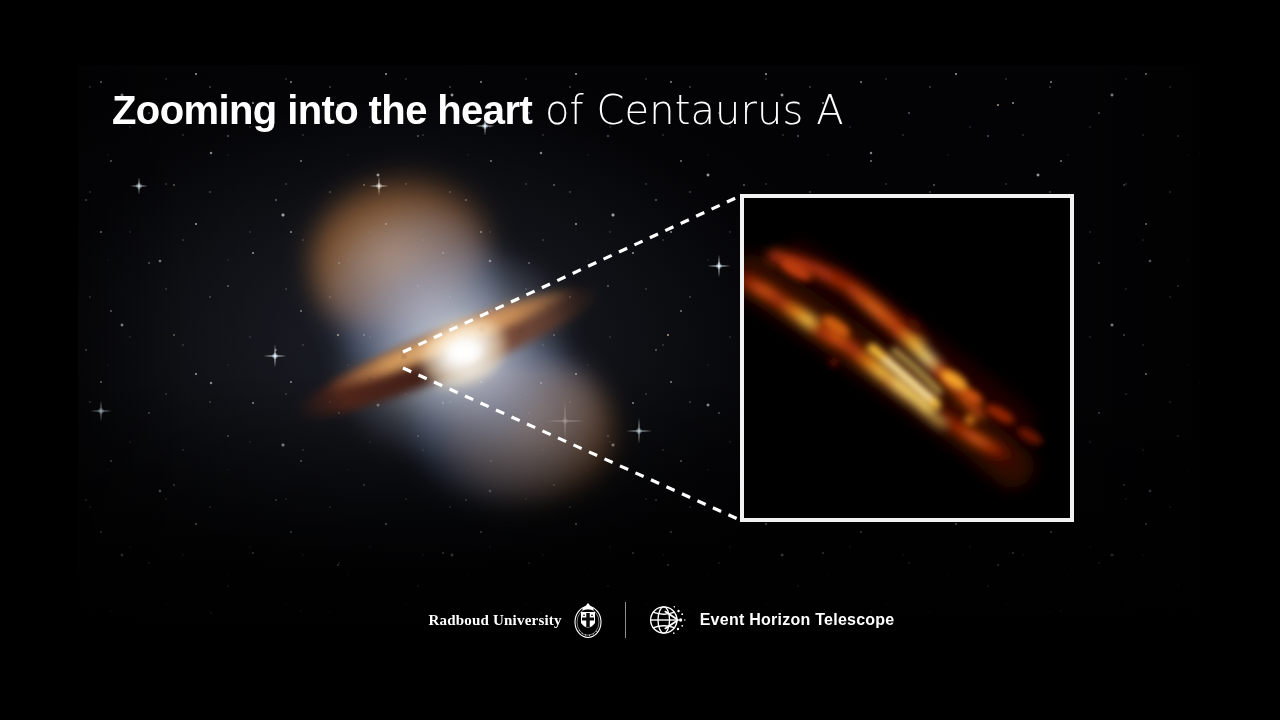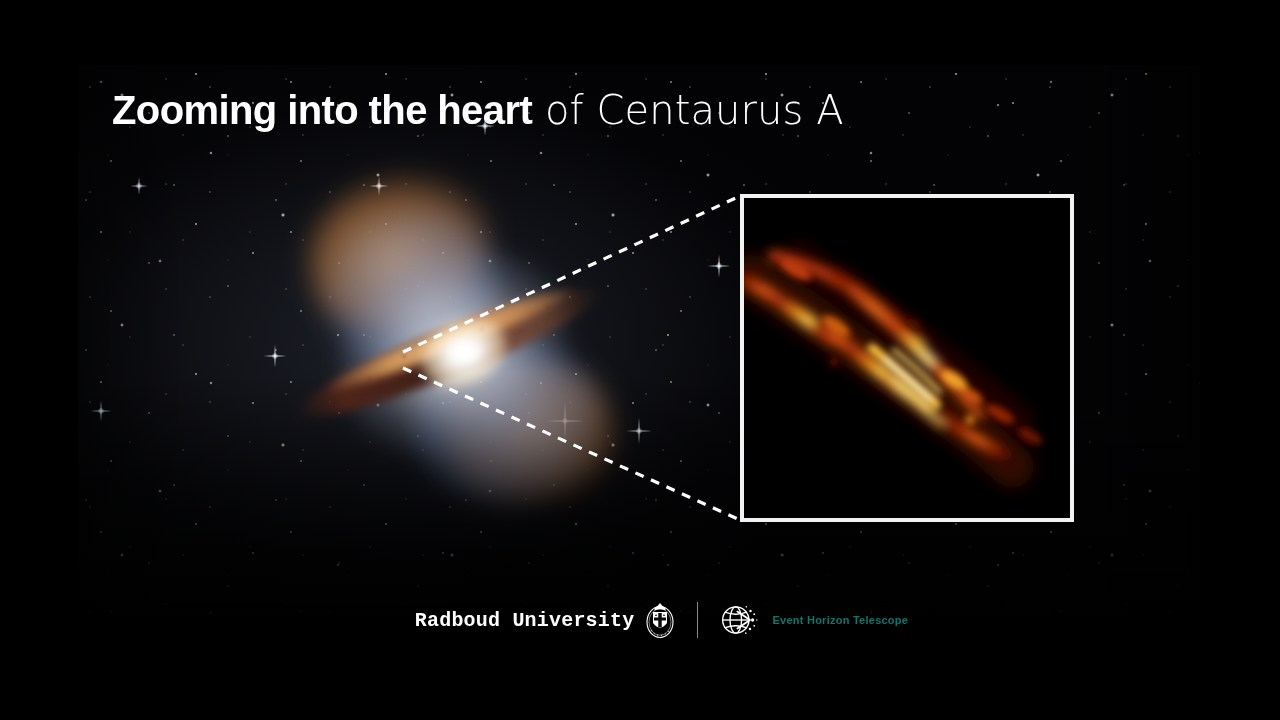--- a/index.html
+++ b/index.html
@@ -151,31 +151,31 @@
   }
   #inset .jetcanvas{ position:absolute; inset:0; background:#000; }
 
   
   #footer{
     position:absolute; left:0; top:596px; width:1280px; height:48px;
     display:flex; align-items:center; justify-content:center; gap:0;
   }
   #radboud{ display:flex; align-items:center; gap:11px; }
   #radboud .word{
-    color:#fff; font-family:Liberation Mono, monospace;
-    font-size:20px; font-weight:700; letter-spacing:.2px; white-space:nowrap;margin-left:43px;
+    color:#fff; font-family:Liberation Serif, serif;
+    font-size:15px; font-weight:700; letter-spacing:.2px; white-space:nowrap;margin-left:43px;
   }
   #crest{ width:30px; height:38px; }
   #divider{
     width:1px; height:36px; background:rgba(255,255,255,.55); margin:0 22px;
   }
   #eht{ display:flex; align-items:center; gap:12px; }
   #ehtglobe{ width:40px; height:38px; }
   #eht .word{
-    color:#0f766e; font-size:11px; font-weight:600; letter-spacing:.25px; white-space:nowrap;
+    color:#ffffff; font-size:16px; font-weight:600; letter-spacing:.25px; white-space:nowrap;
   }
 
   
   #title{
     position:absolute; left:112px; top:89px; white-space:nowrap;
     font-size:40px; line-height:1.08; color:#fff;
   }
   #title .bold{
     font-weight:700; letter-spacing:-.6px;
     font-family:"Liberation Sans","DejaVu Sans",sans-serif;

